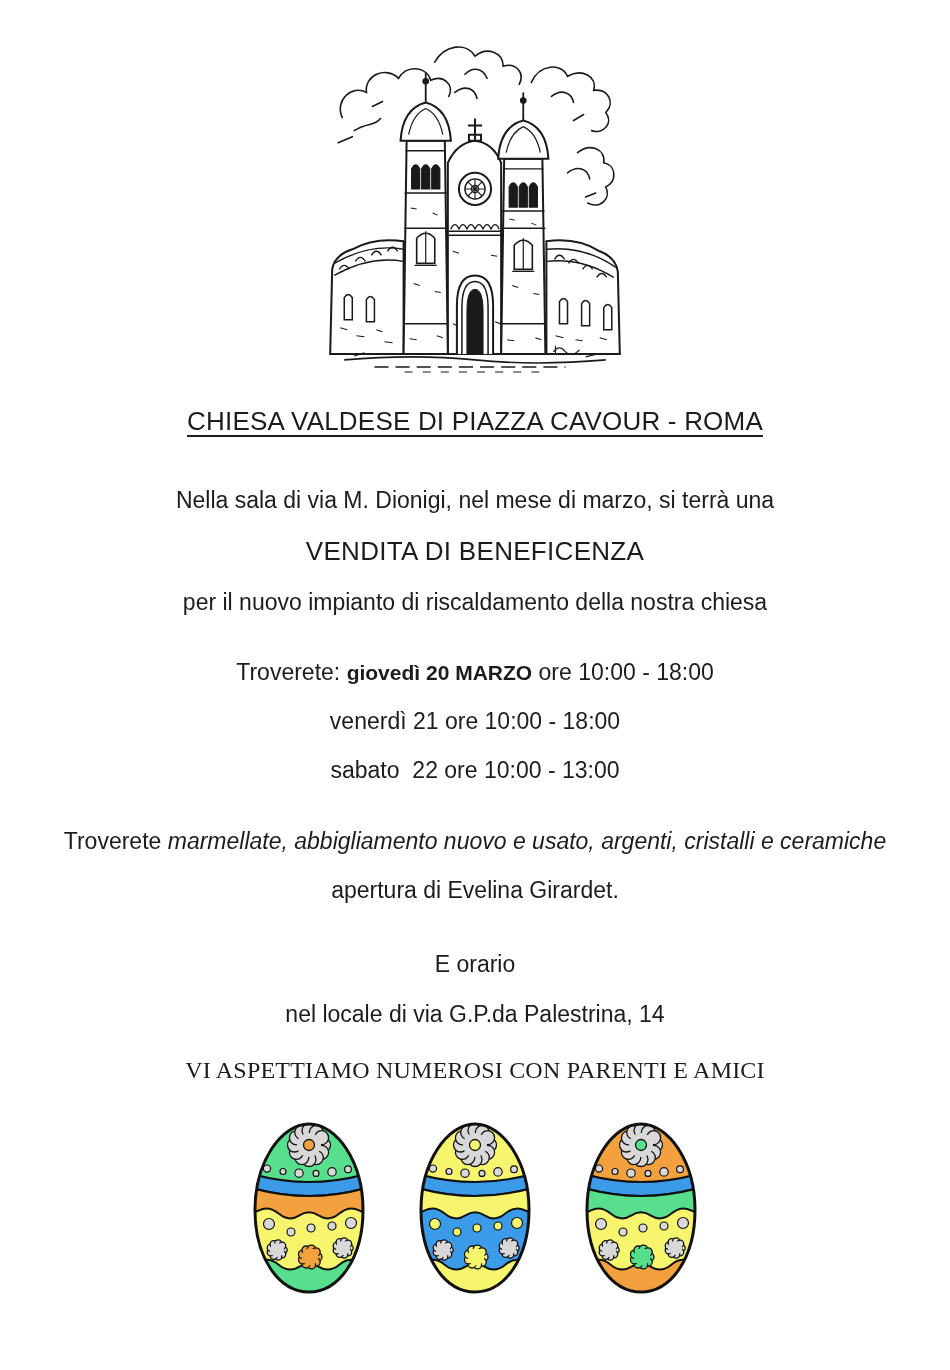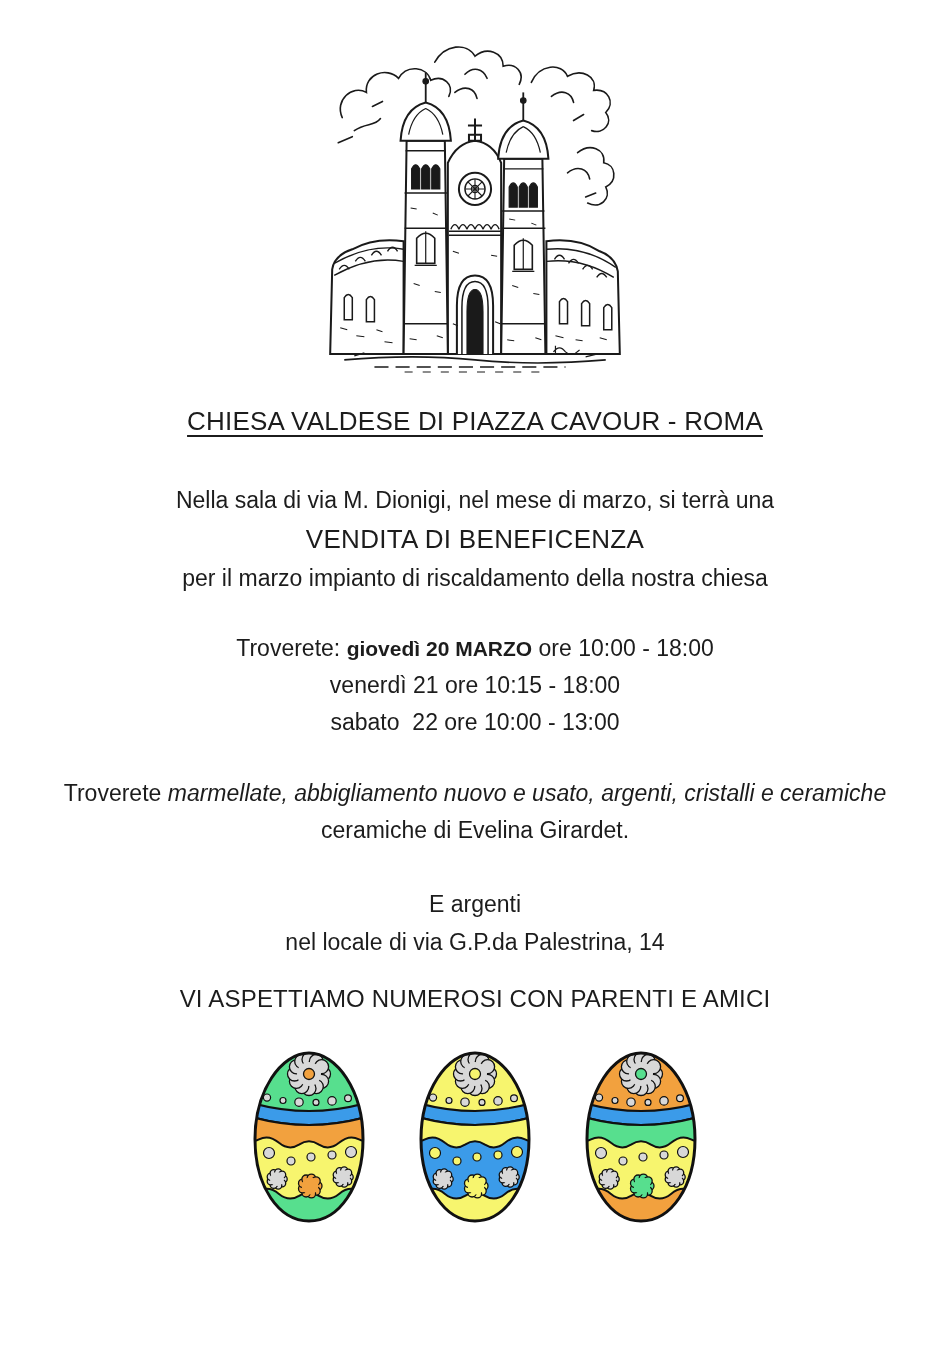--- a/index.html
+++ b/index.html
@@ -7,30 +7,30 @@
     width:950px;height:1370px;background:#ffffff;
     font-family:"Liberation Sans","DejaVu Sans",sans-serif;
     color:#1c1c1c;text-align:center;overflow:hidden;position:relative;
   }
   .church{margin-top:22px;}
   .church svg{width:330px;height:352px;}
   .title{
     font-size:26px;font-weight:400;margin:28px 0 0 0;
     text-decoration:underline;text-underline-offset:5px;letter-spacing:0.2px;
   }
-  .block p{margin:0;}
+  .block p{margin:12px;}
   .intro{margin-top:44px;font-size:23px;line-height:39px;}
   .vendita{font-size:26px;letter-spacing:0.3px;}
   .schedule{margin-top:32px;font-size:23px;line-height:37px;}
   .schedule p{white-space:pre-wrap;}
   .em{font-size:21px;font-weight:600;}
   .items{margin-top:34px;font-size:23px;line-height:37px;}
   .it{font-style:italic;}
   .more{margin-top:36px;font-size:23px;line-height:38px;}
-  .footer-line{font-size:24px;letter-spacing:0.2px;}
+  .footer-line{font-size:24px;letter-spacing:0.2px;font-family:Liberation Serif, serif;}
   .eggs{margin-top:34px;display:flex;justify-content:center;gap:26px;}
   .egg svg{width:140px;height:180px;display:block;}
 </style>
 </head>
 <body>
 
 <div class="page">
 
   <div class="church">
     <svg viewBox="0 0 320 350">
@@ -114,36 +114,36 @@
         <path d="M238,328 q6,-8 12,0 q6,6 14,-2 M240,322 v8" stroke-width="1.2"></path>
       </g>
     </svg>
   </div>
 
   <h1 class="title">CHIESA VALDESE DI PIAZZA CAVOUR - ROMA</h1>
 
   <div class="block intro">
     <p>Nella sala di via M. Dionigi, nel mese di marzo, si terrà una</p>
     <p class="vendita">VENDITA DI BENEFICENZA</p>
-    <p>per il marzo impianto di riscaldamento della nostra chiesa</p>
+    <p>per il nuovo impianto di riscaldamento della nostra chiesa</p>
   </div>
 
   <div class="block schedule">
     <p><span>Troverete: </span><span class="em">giovedì 20 MARZO</span><span> ore 10:00 - 18:00</span></p>
-    <p>venerdì 21 ore 10:15 - 18:00</p>
+    <p>venerdì 21 ore 10:00 - 18:00</p>
     <p>sabato  22 ore 10:00 - 13:00</p>
   </div>
 
   <div class="block items">
     <p><span>Troverete </span><span class="it">marmellate, abbigliamento nuovo e usato, argenti, cristalli e ceramiche</span></p>
-    <p>ceramiche di Evelina Girardet.</p>
+    <p>apertura di Evelina Girardet.</p>
   </div>
 
   <div class="block more">
-    <p>E argenti</p>
+    <p>E orario</p>
     <p>nel locale di via G.P.da Palestrina, 14</p>
   </div>
 
   <p class="footer-line">VI ASPETTIAMO NUMEROSI CON PARENTI E AMICI</p>
 
   <div class="eggs">
     <div class="egg">
       <svg viewBox="0 0 140 180">
         <defs>
             <clipPath id="clip0">

